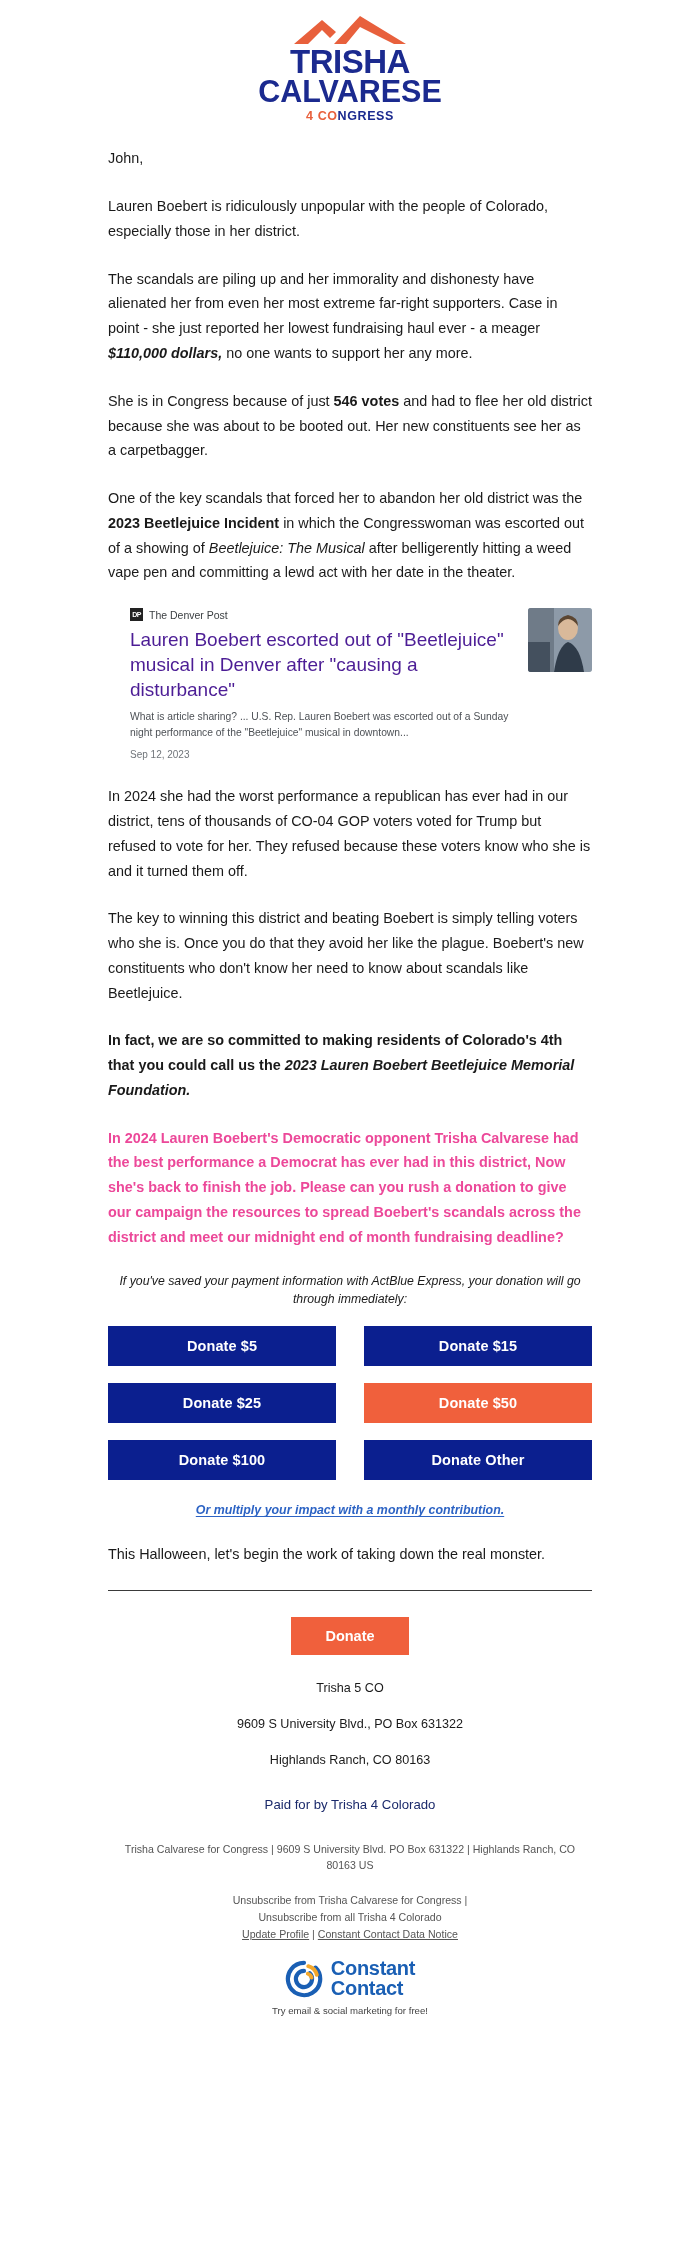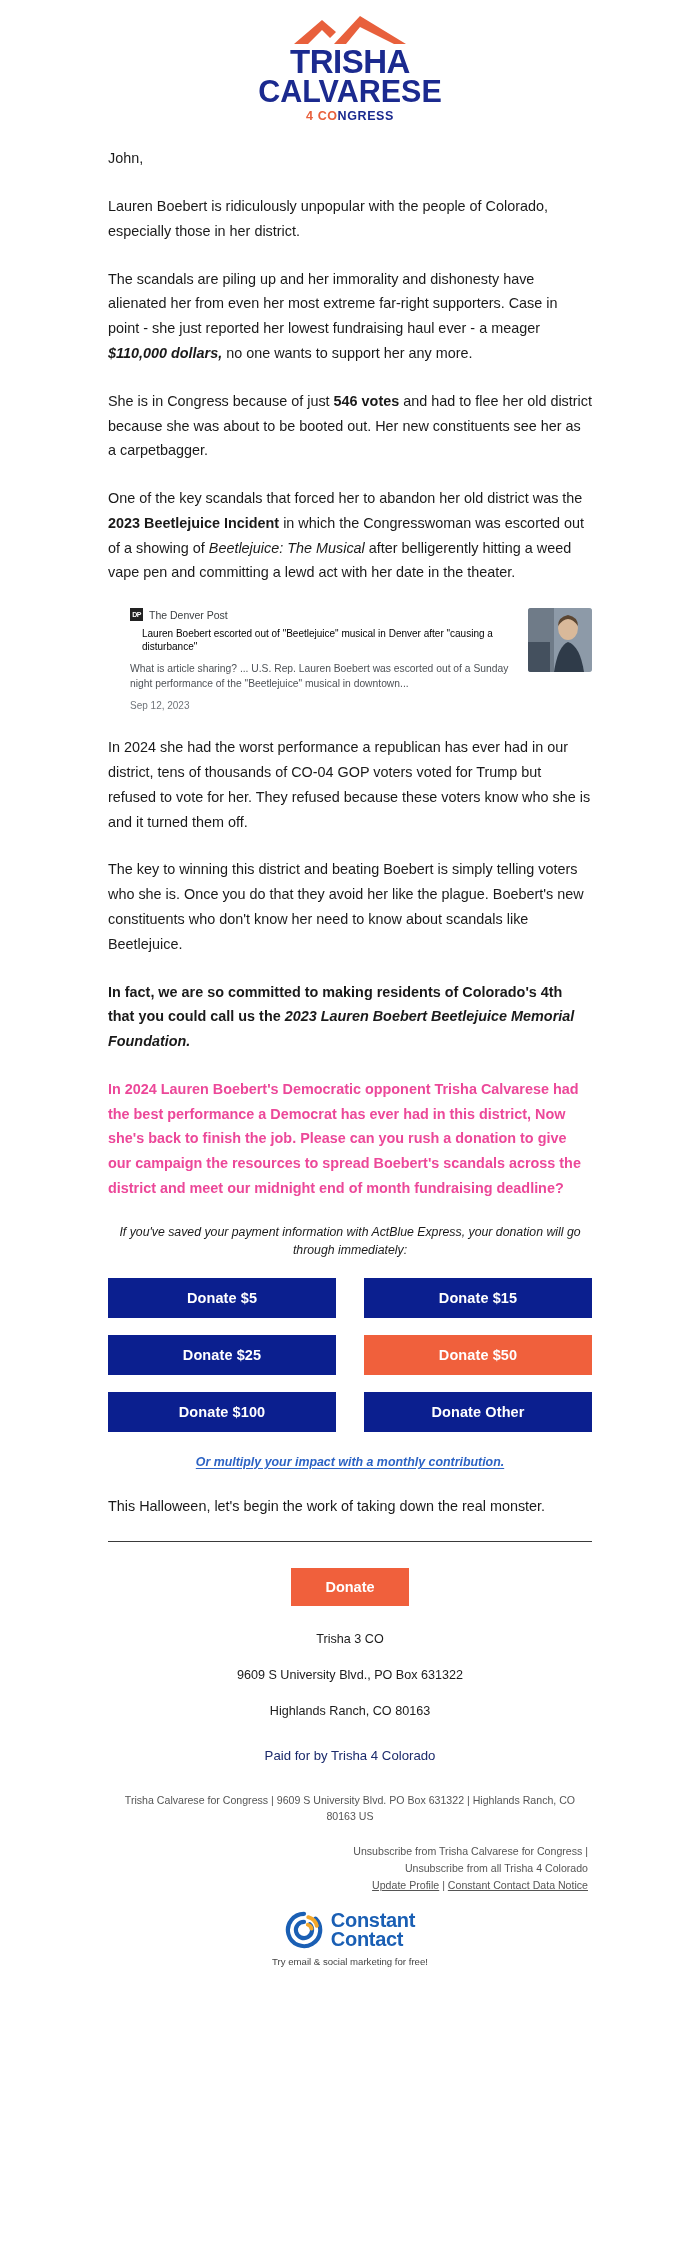--- a/index.html
+++ b/index.html
@@ -108,24 +108,24 @@
     line-height: 13px;
     text-align: center;
     letter-spacing: -0.5px;
     flex: 0 0 auto;
   }
   .news-source-name {
     font-size: 10.5px;
     color: #3c4043;
   }
   .news-headline {
-    font-size: 10px;
+    font-size: 19px;
     line-height: 1.32;
-    color: #000000;
-    margin: 0 0 7px 12px;
+    color: #4c1d95;
+    margin: 0 0 7px 0;
     font-weight: normal;
   }
   .news-snippet {
     font-size: 10.3px;
     line-height: 1.55;
     color: #4d5156;
     margin: 0 0 8px 0;
   }
   .news-date {
     font-size: 10px;
@@ -239,21 +239,20 @@
     font-size: 10.6px;
     color: #555555;
     line-height: 1.5;
     margin-bottom: 18px;
   }
   .cc-unsub {
     font-size: 10.6px;
     color: #555555;
     line-height: 1.62;
     margin-bottom: 16px;
-    text-align: right;
   }
   .cc-unsub .u {
     text-decoration: underline;
     cursor: pointer;
   }
   .cc-logo-row {
     display: flex;
     align-items: center;
     justify-content: center;
     gap: 8px;
@@ -352,21 +351,21 @@
     <p class="copy">This Halloween, let's begin the work of taking down the real monster.</p>
   </div>
 
   <hr class="rule">
 
   <div class="cta-wrap">
     <button class="cta-donate">Donate</button>
   </div>
 
   <div class="checks">
-    <div class="line">Trisha 3 CO</div>
+    <div class="line">Trisha 5 CO</div>
     <div class="line">9609 S University Blvd., PO Box 631322</div>
     <div class="line">Highlands Ranch, CO 80163</div>
   </div>
 
   <div class="paid-for">Paid for by Trisha 4 Colorado</div>
 
   <div class="cc-footer">
     <div class="cc-addr">Trisha Calvarese for Congress | 9609 S University Blvd. PO Box 631322 | Highlands Ranch, CO 80163 US</div>
     <div class="cc-unsub">
       <div>Unsubscribe from Trisha Calvarese for Congress |</div>

